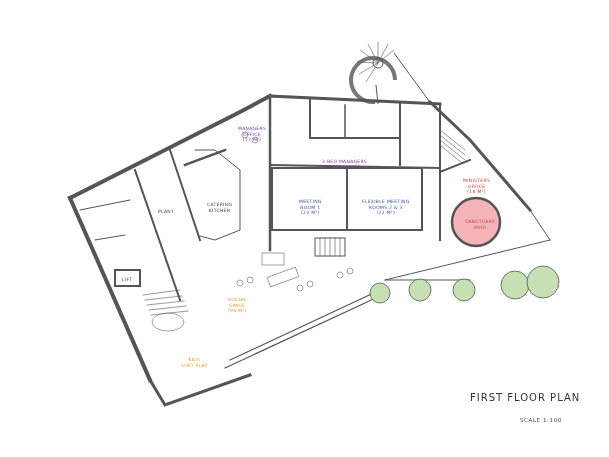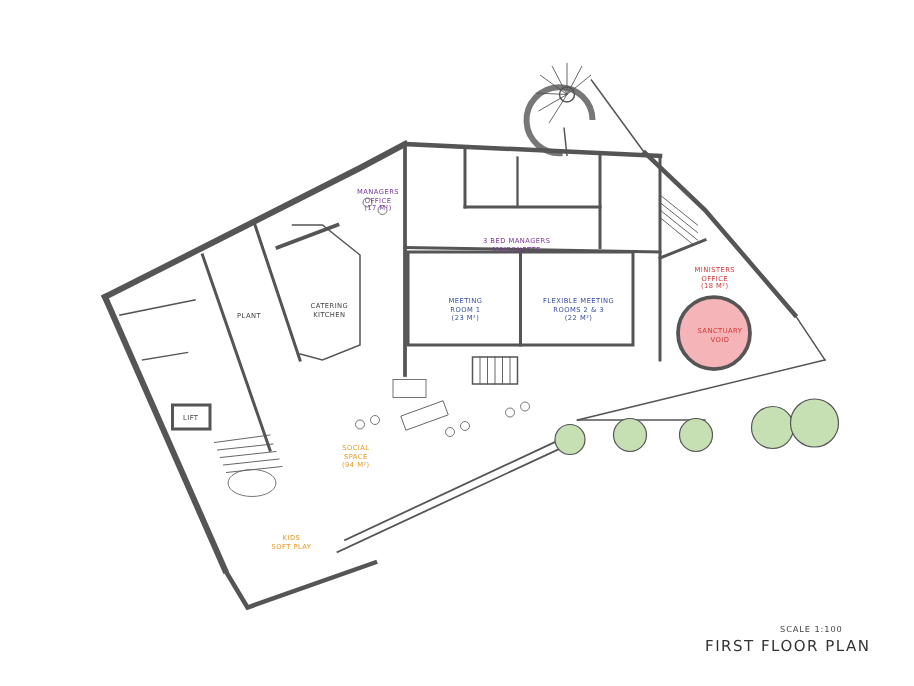--- a/index.html
+++ b/index.html
@@ -4,21 +4,21 @@
 <style>
   html,body{margin:0;padding:0;background:#fff;}
   body{width:609px;height:457px;position:relative;overflow:hidden;font-family:"Liberation Sans",sans-serif;}
   #plan{position:absolute;left:0;top:0;width:609px;height:457px;}
   .lbl{position:absolute;font-size:4.5px;line-height:5.5px;text-align:center;letter-spacing:0.3px;font-family:"DejaVu Sans",sans-serif;white-space:pre;}
   .purple{color:#7a3a9a;}
   .blue{color:#3a4fa0;}
   .red{color:#d23a3a;}
   .orange{color:#e39a2a;}
   .grey{color:#444;}
-  .title{position:absolute;left:470px;top:426px;font-size:10px;letter-spacing:1px;color:#333;font-family:"DejaVu Sans",sans-serif;}
+  .title{position:absolute;left:470px;top:392px;font-size:10px;letter-spacing:1px;color:#333;font-family:"DejaVu Sans",sans-serif;}
   .scale{position:absolute;left:520px;top:417px;font-size:5.5px;letter-spacing:0.6px;color:#444;font-family:"DejaVu Sans",sans-serif;}
 </style>
 </head>
 <body>
 
 <svg id="plan" viewBox="0 0 609 457" xmlns="http://www.w3.org/2000/svg">
 
   <g stroke="#555" fill="none">
     <path d="M395 80 A22 22 0 1 0 375 102" stroke-width="4" stroke="#777"></path>
     <circle cx="378" cy="63" r="5" stroke-width="1"></circle>

